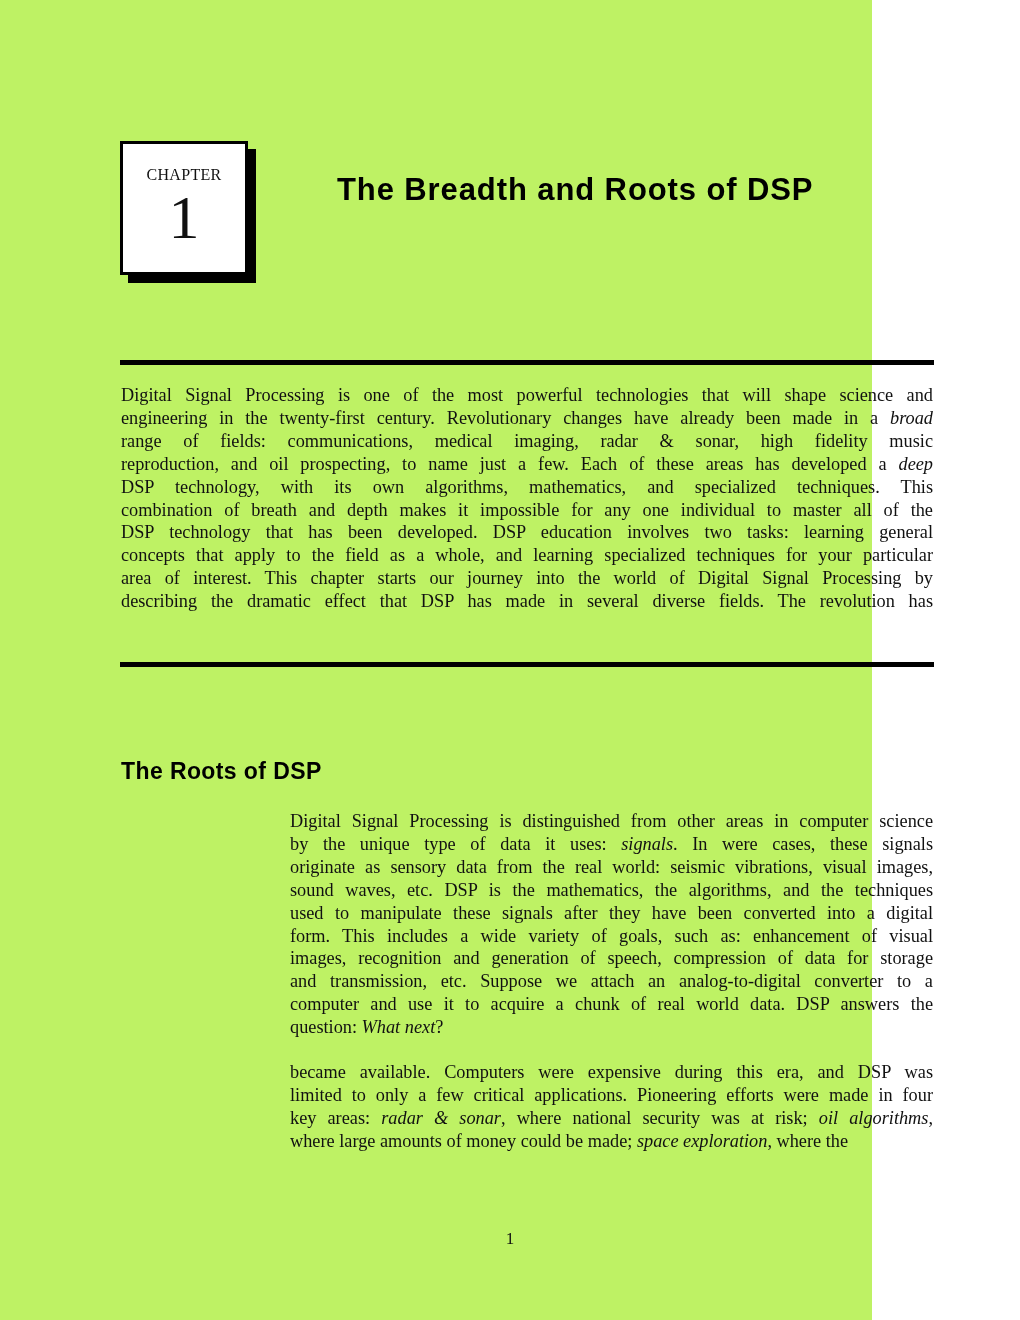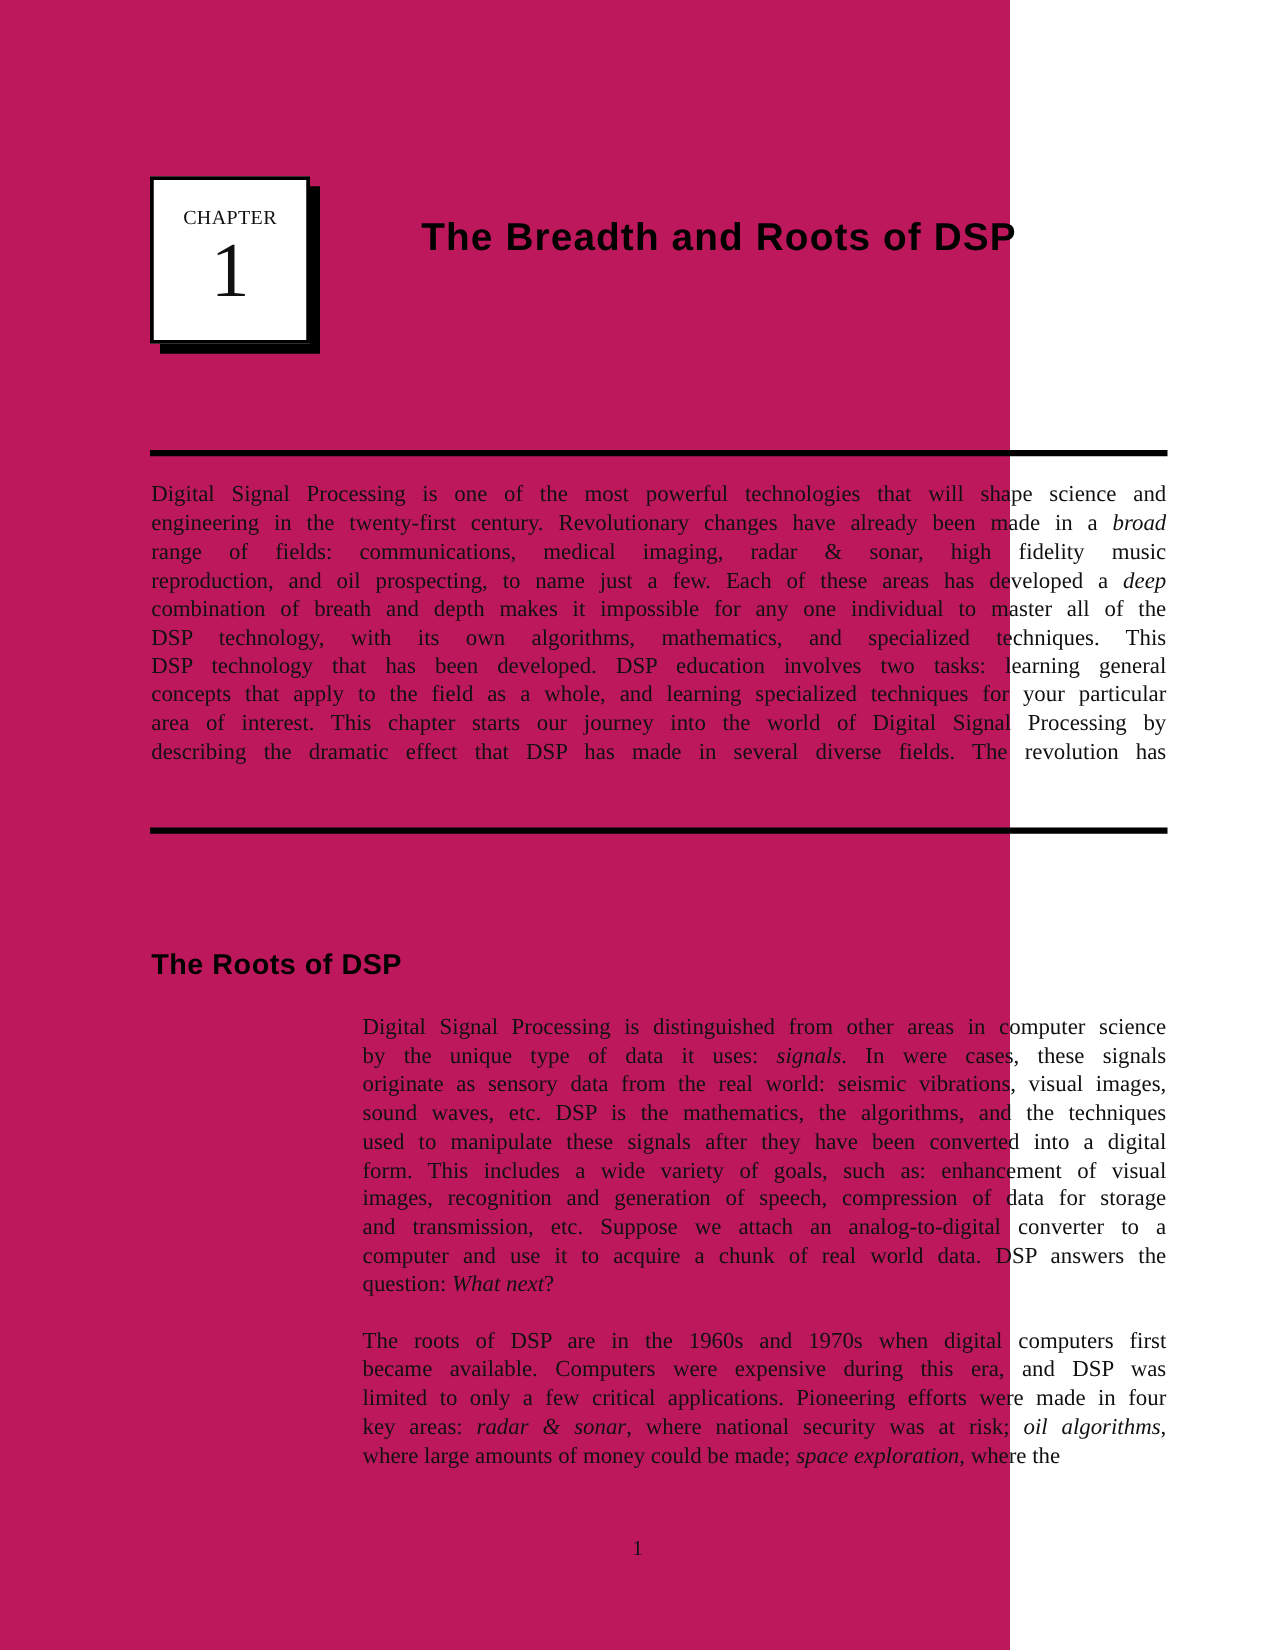--- a/index.html
+++ b/index.html
@@ -1,17 +1,17 @@
 <!DOCTYPE html>
 <html><head>
   <meta charset="utf-8">
   <style>
     html, body { margin: 0; padding: 0; background: #ffffff; }
     body { width: 1020px; height: 1320px; position: relative; overflow: hidden; color: #111; }
-    .page { position: absolute; left: 0; top: 0; width: 808px; height: 1320px; background: #be185d; }
+    .page { position: absolute; left: 0; top: 0; width: 872px; height: 1320px; background: #bef264; }
 
     .chapter-box {
       position: absolute; left: 120px; top: 141px; width: 128px; height: 134px;
       border: 3px solid #000; background: #fff; box-sizing: border-box;
       box-shadow: 8px 8px 0 #000;
       text-align: center;
     }
     .chapter-label {
       font-family: "Liberation Serif", serif; font-size: 16px; letter-spacing: 0.3px;
       margin-top: 22px; display: block; color: #111;
@@ -68,22 +68,22 @@
 
   <h1 class="chapter-title">The Breadth and Roots of DSP</h1>
 
   <div class="rule rule-top"></div>
 
   <div class="abstract text">
       <span class="line"><span>Digital Signal Processing is one of the most powerful technologies that will shape science and</span></span>
       <span class="line"><span>engineering in the twenty-first century.  Revolutionary changes have already been made in a </span><em>broad</em></span>
       <span class="line"><span>range of fields:  communications, medical imaging, radar &amp; sonar, high fidelity music</span></span>
       <span class="line"><span>reproduction, and oil prospecting, to name just a few.   Each of these areas has developed a </span><em>deep</em></span>
+      <span class="line"><span>DSP technology, with its own algorithms, mathematics, and specialized techniques.  This</span></span>
       <span class="line"><span>combination of breath and depth makes it impossible for any one individual to master all of the</span></span>
-      <span class="line"><span>DSP technology, with its own algorithms, mathematics, and specialized techniques.  This</span></span>
       <span class="line"><span>DSP technology that has been developed.  DSP education involves two tasks:  learning general</span></span>
       <span class="line"><span>concepts that apply to the field as a whole, and learning specialized techniques for your particular</span></span>
       <span class="line"><span>area of interest.  This chapter starts our journey into the world of Digital Signal Processing by</span></span>
       <span class="line"><span>describing the dramatic effect that DSP has made in several diverse fields.  The revolution has</span></span>
     </div>
 
   <div class="rule rule-bottom"></div>
 
   <h2 class="section-heading">The Roots of DSP</h2>
 
@@ -94,21 +94,20 @@
       <span class="line"><span>sound waves, etc.  DSP is the mathematics, the algorithms, and the techniques</span></span>
       <span class="line"><span>used to manipulate these signals after they have been converted into a digital</span></span>
       <span class="line"><span>form.  This includes a wide variety of goals, such as: enhancement of visual</span></span>
       <span class="line"><span>images, recognition and generation of speech, compression of data for storage</span></span>
       <span class="line"><span>and transmission, etc.  Suppose we attach an analog-to-digital converter to a</span></span>
       <span class="line"><span>computer and use it to acquire a chunk of real world data.  DSP answers the</span></span>
       <span class="line end"><span>question:  </span><em>What next</em><span>?</span></span>
     </div>
 
   <div class="body-para para-2 text">
-      <span class="line"><span>The roots of DSP are in the 1960s and 1970s when digital computers first</span></span>
       <span class="line"><span>became available.   Computers were expensive during this era, and DSP was</span></span>
       <span class="line"><span>limited to only a few critical applications.  Pioneering efforts were made in four</span></span>
       <span class="line"><span>key areas:  </span><em>radar &amp; sonar</em><span>, where national security was at risk; </span><em>oil algorithms</em><span>,</span></span>
       <span class="line end"><span>where large amounts of money could be made; </span><em>space exploration</em><span>, where the</span></span>
     </div>
 
   <div class="page-number">1</div>
 </div>
 
 </body></html>

